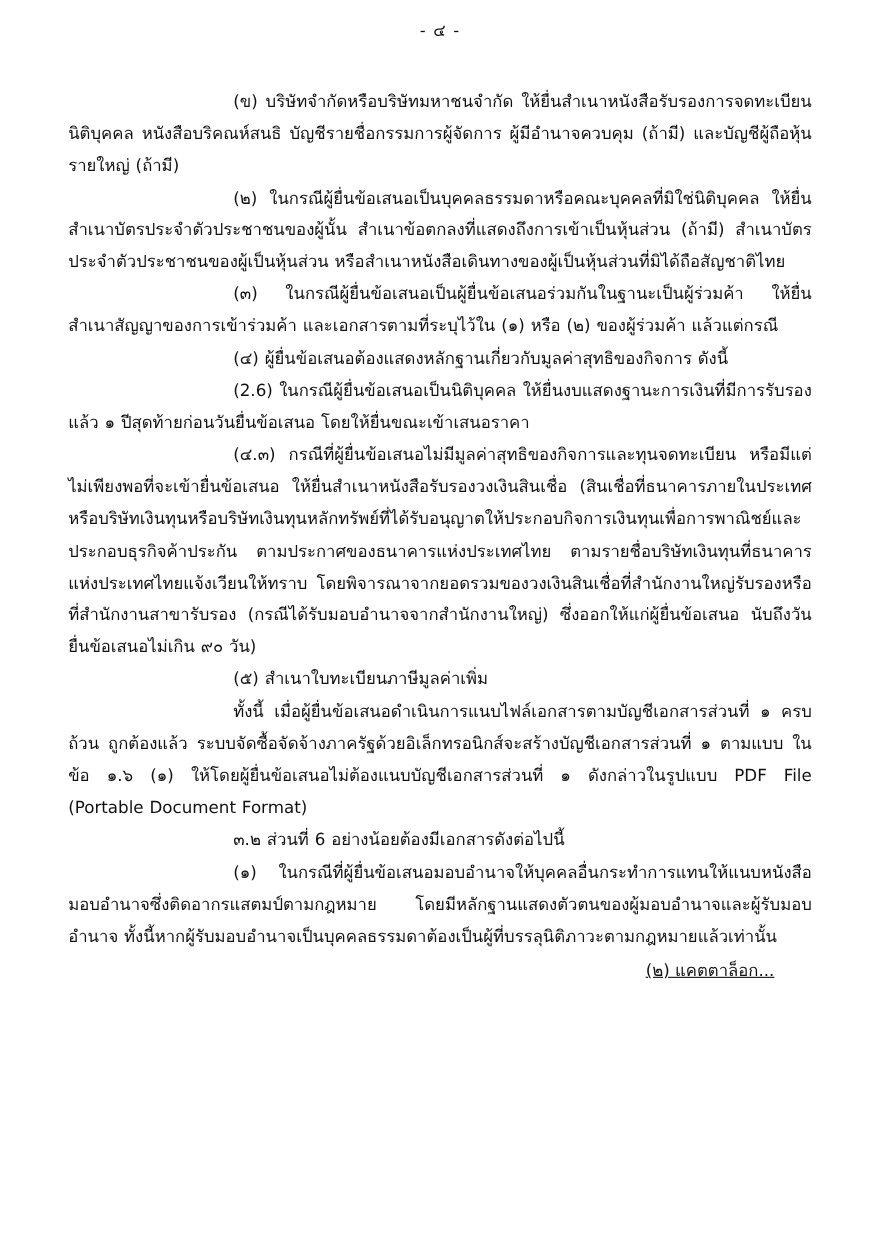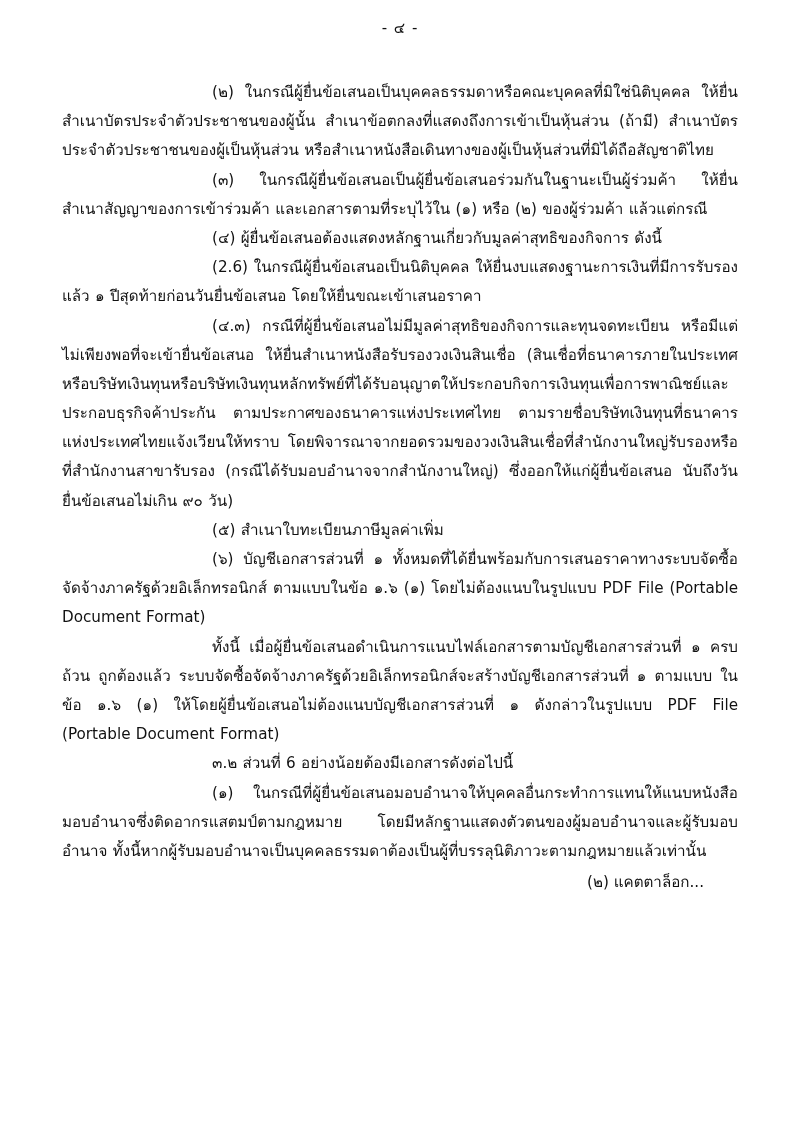--- a/index.html
+++ b/index.html
@@ -43,37 +43,38 @@
   p.para + p.para {
     margin-top: 0;
   }
   .closing {
     margin-top: 2px;
     font-size: 15.2px;
     line-height: 1.92;
     text-align: right;
     padding-right: 34px;
     color: #111111;
+    text-decoration: underline;
   }
 </style>
 </head>
 <body>
 
 <div class="page">
 
   <div class="page-number">- ๔ -</div>
 
   <div class="body">
+    <p class="para indent-wide">(ข) บริษัทจำกัดหรือบริษัทมหาชนจำกัด ให้ยื่นสำเนาหนังสือรับรองการจดทะเบียน นิติบุคคล หนังสือบริคณห์สนธิ บัญชีรายชื่อกรรมการผู้จัดการ ผู้มีอำนาจควบคุม (ถ้ามี) และบัญชีผู้ถือหุ้นรายใหญ่ (ถ้ามี)</p>
     <p class="para indent-wide">(๒) ในกรณีผู้ยื่นข้อเสนอเป็นบุคคลธรรมดาหรือคณะบุคคลที่มิใช่นิติบุคคล ให้ยื่นสำเนาบัตรประจำตัวประชาชนของผู้นั้น สำเนาข้อตกลงที่แสดงถึงการเข้าเป็นหุ้นส่วน (ถ้ามี) สำเนาบัตรประจำตัวประชาชนของผู้เป็นหุ้นส่วน หรือสำเนาหนังสือเดินทางของผู้เป็นหุ้นส่วนที่มิได้ถือสัญชาติไทย</p>
     <p class="para indent-wide">(๓) ในกรณีผู้ยื่นข้อเสนอเป็นผู้ยื่นข้อเสนอร่วมกันในฐานะเป็นผู้ร่วมค้า ให้ยื่นสำเนาสัญญาของการเข้าร่วมค้า และเอกสารตามที่ระบุไว้ใน (๑) หรือ (๒) ของผู้ร่วมค้า แล้วแต่กรณี</p>
     <p class="para indent-wide">(๔) ผู้ยื่นข้อเสนอต้องแสดงหลักฐานเกี่ยวกับมูลค่าสุทธิของกิจการ ดังนี้</p>
     <p class="para indent-wide">(2.6) ในกรณีผู้ยื่นข้อเสนอเป็นนิติบุคคล ให้ยื่นงบแสดงฐานะการเงินที่มีการรับรองแล้ว ๑ ปีสุดท้ายก่อนวันยื่นข้อเสนอ โดยให้ยื่นขณะเข้าเสนอราคา</p>
     <p class="para indent-wide">(๔.๓) กรณีที่ผู้ยื่นข้อเสนอไม่มีมูลค่าสุทธิของกิจการและทุนจดทะเบียน หรือมีแต่ไม่เพียงพอที่จะเข้ายื่นข้อเสนอ ให้ยื่นสำเนาหนังสือรับรองวงเงินสินเชื่อ (สินเชื่อที่ธนาคารภายในประเทศหรือบริษัทเงินทุนหรือบริษัทเงินทุนหลักทรัพย์ที่ได้รับอนุญาตให้ประกอบกิจการเงินทุนเพื่อการพาณิชย์และประกอบธุรกิจค้าประกัน ตามประกาศของธนาคารแห่งประเทศไทย ตามรายชื่อบริษัทเงินทุนที่ธนาคารแห่งประเทศไทยแจ้งเวียนให้ทราบ โดยพิจารณาจากยอดรวมของวงเงินสินเชื่อที่สำนักงานใหญ่รับรองหรือที่สำนักงานสาขารับรอง (กรณีได้รับมอบอำนาจจากสำนักงานใหญ่) ซึ่งออกให้แก่ผู้ยื่นข้อเสนอ นับถึงวันยื่นข้อเสนอไม่เกิน ๙๐ วัน)</p>
     <p class="para indent-wide">(๕) สำเนาใบทะเบียนภาษีมูลค่าเพิ่ม</p>
-    <p class="para indent-wide">(๖) บัญชีเอกสารส่วนที่ ๑ ทั้งหมดที่ได้ยื่นพร้อมกับการเสนอราคาทางระบบจัดซื้อจัดจ้างภาครัฐด้วยอิเล็กทรอนิกส์ ตามแบบในข้อ ๑.๖ (๑) โดยไม่ต้องแนบในรูปแบบ  PDF File (Portable Document Format)</p>
     <p class="para indent-wide">ทั้งนี้ เมื่อผู้ยื่นข้อเสนอดำเนินการแนบไฟล์เอกสารตามบัญชีเอกสารส่วนที่ ๑ ครบถ้วน ถูกต้องแล้ว ระบบจัดซื้อจัดจ้างภาครัฐด้วยอิเล็กทรอนิกส์จะสร้างบัญชีเอกสารส่วนที่ ๑ ตามแบบ ในข้อ ๑.๖ (๑) ให้โดยผู้ยื่นข้อเสนอไม่ต้องแนบบัญชีเอกสารส่วนที่ ๑ ดังกล่าวในรูปแบบ PDF File (Portable Document Format)</p>
     <p class="para indent-wide">๓.๒ ส่วนที่ 6 อย่างน้อยต้องมีเอกสารดังต่อไปนี้</p>
     <p class="para indent-wide">(๑) ในกรณีที่ผู้ยื่นข้อเสนอมอบอำนาจให้บุคคลอื่นกระทำการแทนให้แนบหนังสือมอบอำนาจซึ่งติดอากรแสตมป์ตามกฎหมาย โดยมีหลักฐานแสดงตัวตนของผู้มอบอำนาจและผู้รับมอบอำนาจ ทั้งนี้หากผู้รับมอบอำนาจเป็นบุคคลธรรมดาต้องเป็นผู้ที่บรรลุนิติภาวะตามกฎหมายแล้วเท่านั้น</p>
 
     <div class="closing">(๒) แคตตาล็อก...</div>
   </div>
 
 </div>
 
 </body></html>

